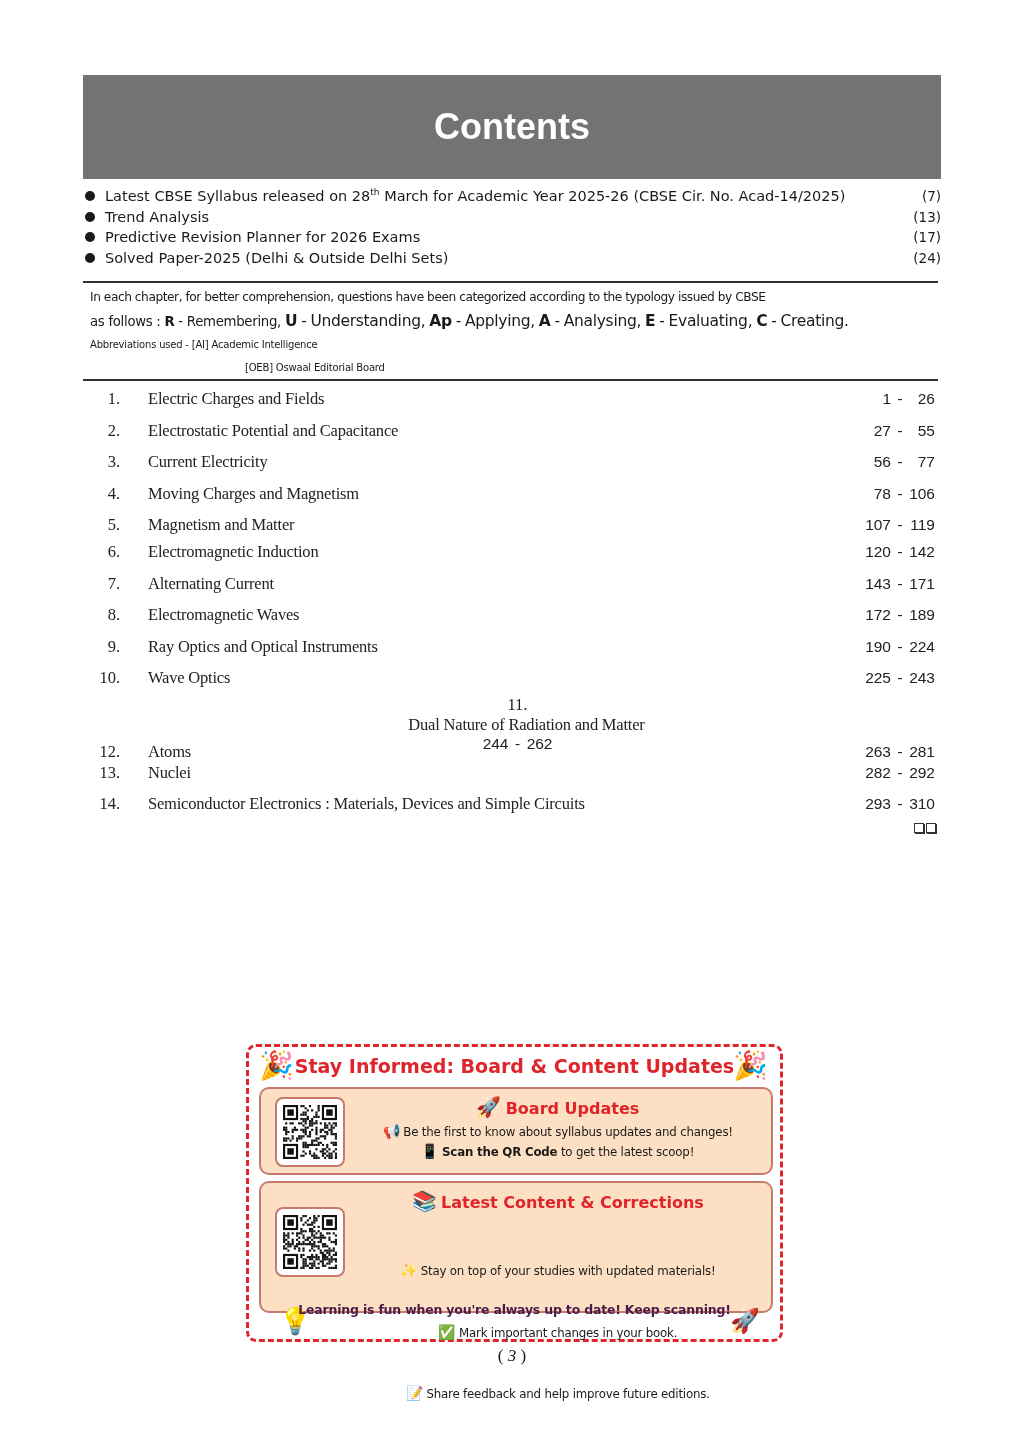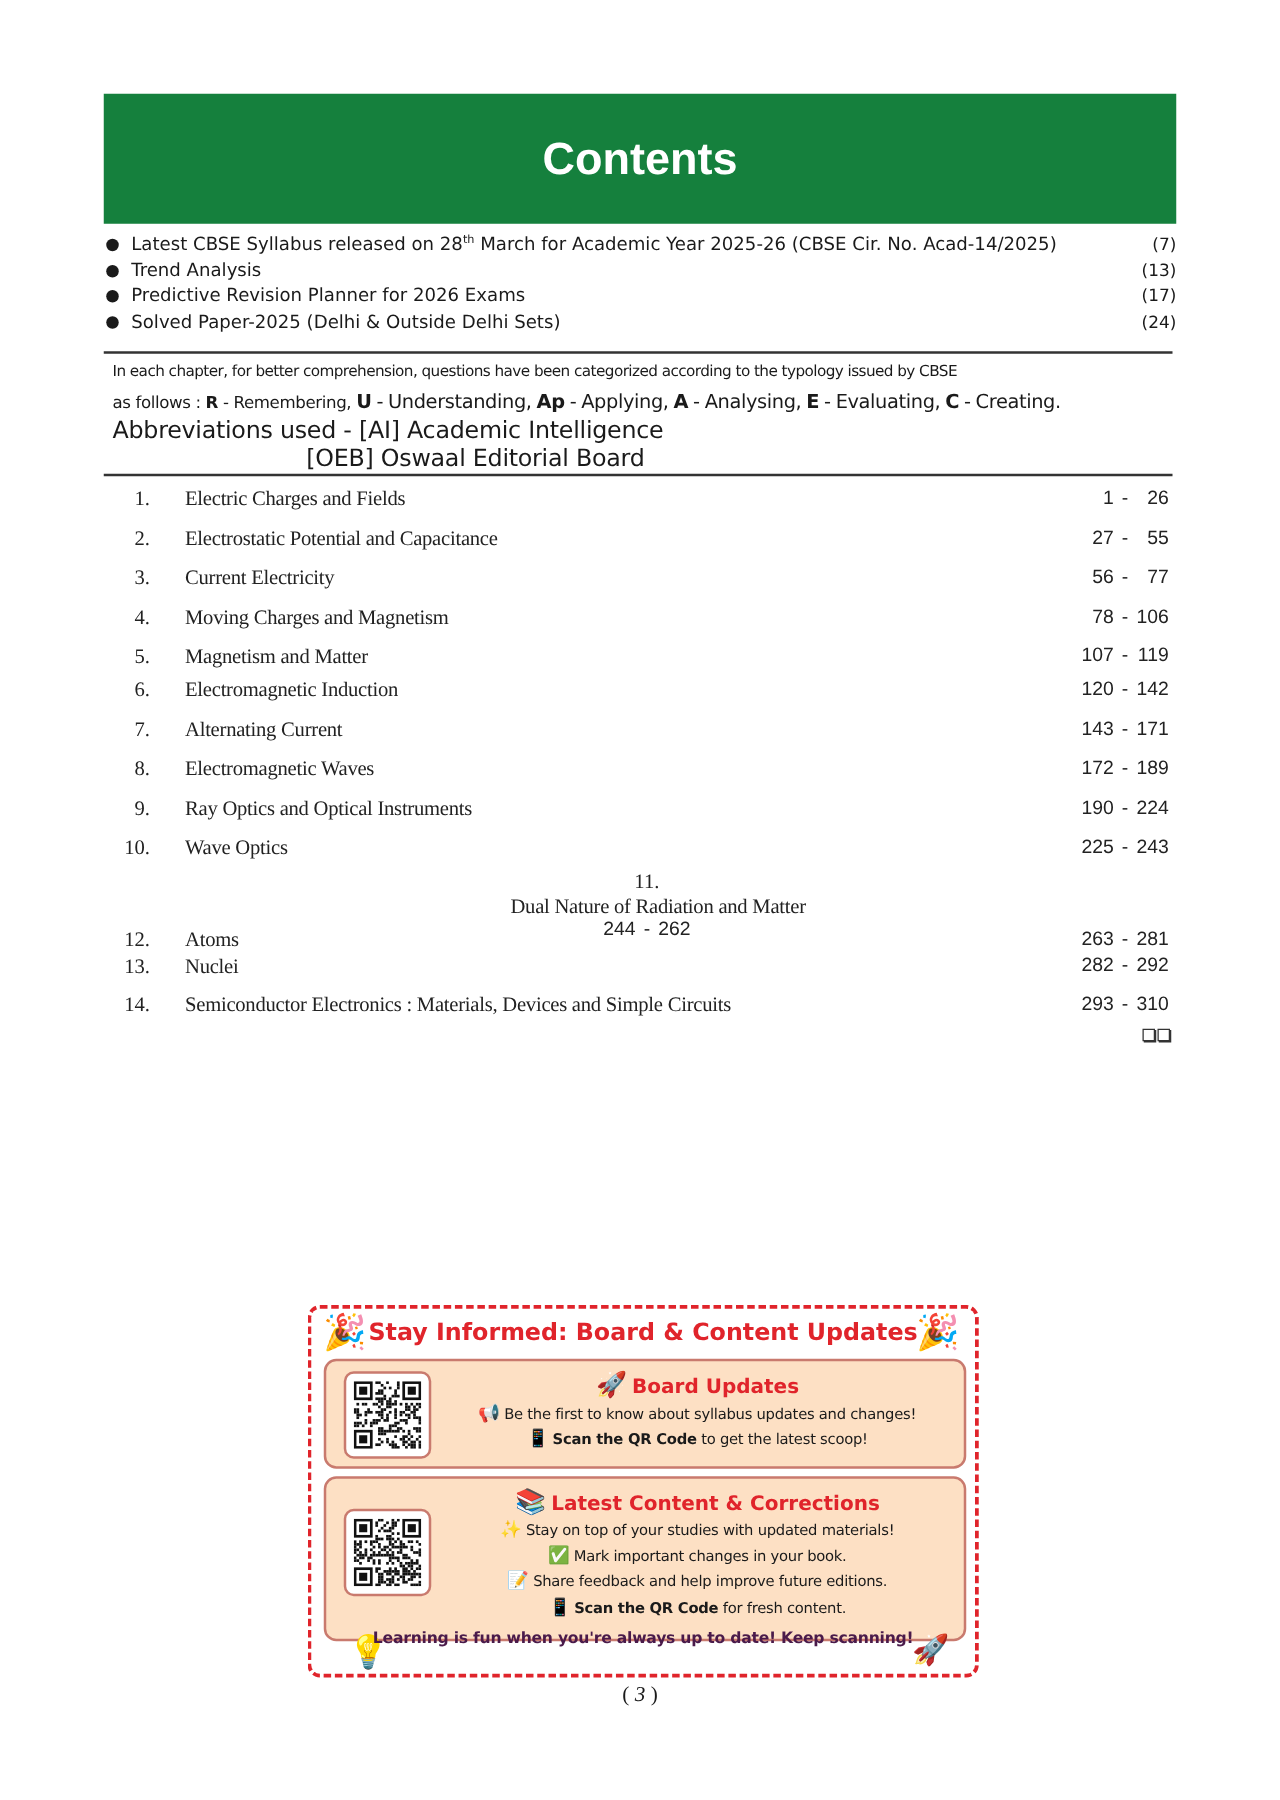--- a/index.html
+++ b/index.html
@@ -1,21 +1,21 @@
 <!DOCTYPE html>
 <html><head>
   <meta charset="utf-8">
   <style>
     * { margin: 0; padding: 0; box-sizing: border-box; }
     html, body { width: 1024px; height: 1440px; background: #ffffff; }
     body { position: relative; font-family: "Liberation Sans", sans-serif; color: #1a1a1a; overflow: hidden; }
 
     .header-band {
       position: absolute; left: 83px; top: 75px; width: 858px; height: 104px;
-      background: #15803d;
+      background: #737373;
       display: flex; align-items: center; justify-content: center;
     }
     .header-band h1 {
       color: #ffffff; font-family: "Liberation Sans", sans-serif; font-weight: bold;
       font-size: 36px; letter-spacing: 0px;
     }
 
     .front-list { position: absolute; left: 83px; top: 186px; width: 858px; }
     .front-item {
       display: flex; align-items: center; height: 20.5px;
@@ -31,21 +31,21 @@
 
     .rule { position: absolute; left: 83px; width: 855px; height: 1.5px; background: #333; }
     .rule.r1 { top: 281px; }
     .rule.r2 { top: 379px; }
 
     .typology { position: absolute; left: 90px; top: 285px; width: 850px; font-family: "DejaVu Sans", sans-serif; color: #1a1a1a; }
     .typology .line1 { font-size: 12.2px; letter-spacing: -0.45px; height: 24px; line-height: 24px; white-space: nowrap; }
     .typology .line2 { font-size: 13.3px; height: 24px; line-height: 24px; white-space: nowrap; letter-spacing: -0.3px; }
     .typology .line2 .big { font-size: 15.5px; }
     .typology .line2 b { font-weight: bold; }
-    .typology .line3, .typology .line4 { font-size: 19px; height: 23px; line-height: 23px; white-space: nowrap; letter-spacing: -0.2px; }
+    .typology .line3, .typology .line4 { font-size: 10px; height: 23px; line-height: 23px; white-space: nowrap; letter-spacing: -0.2px; }
     .typology .line4 { padding-left: 155px; }
 
     .chapters { position: absolute; left: 90px; top: 384px; width: 845px; }
     .chapter-row {
       position: absolute; left: 0; width: 845px; height: 30px;
       display: flex; align-items: center;
       font-family: "Liberation Serif", serif; font-size: 16.5px; color: #222;
     }
     .chapter-row .num { width: 30px; text-align: right; flex: 0 0 auto; }
     .chapter-row .title { margin-left: 28px; flex: 1 1 auto; white-space: nowrap; letter-spacing: -0.2px; }
@@ -87,21 +87,21 @@
     .panel.p1 .qr { top: 8px; }
     .panel.p2 .qr { top: 24px; }
     .qr svg { width: 100%; height: 100%; display: block; }
 
     .panel-body { position: absolute; left: 90px; right: 6px; top: 4px; text-align: center; font-family: "DejaVu Sans", sans-serif; }
     .panel-heading { font-weight: bold; font-size: 16px; color: #e0242b; height: 28px; line-height: 28px; }
     .panel-heading .emoji { font-size: 20px; margin-right: 4px; }
     .panel-line { font-size: 11.8px; color: #1a1a1a; height: 20px; line-height: 20px; white-space: nowrap; letter-spacing: -0.2px; }
     .panel-line b { font-weight: bold; }
     .panel-line .emoji { font-size: 14px; margin-right: 3px; }
-    .panel.p2 .panel-line { height: 20.5px; line-height: 18px; }
+    .panel.p2 .panel-line { height: 20.5px; line-height: 28px; margin-top: 41px; }
 
     .footer-line {
       position: absolute; left: 0; bottom: 22px; width: 100%; text-align: center;
       font-family: "DejaVu Sans", sans-serif; font-weight: bold; font-size: 12.5px; color: #4a1a4a;
       letter-spacing: -0.2px;
     }
     .bulb-icon { position: absolute; left: 30px; bottom: 2px; font-size: 26px; }
     .rocket-icon { position: absolute; right: 20px; bottom: 4px; font-size: 24px; }
 
     .page-number {

